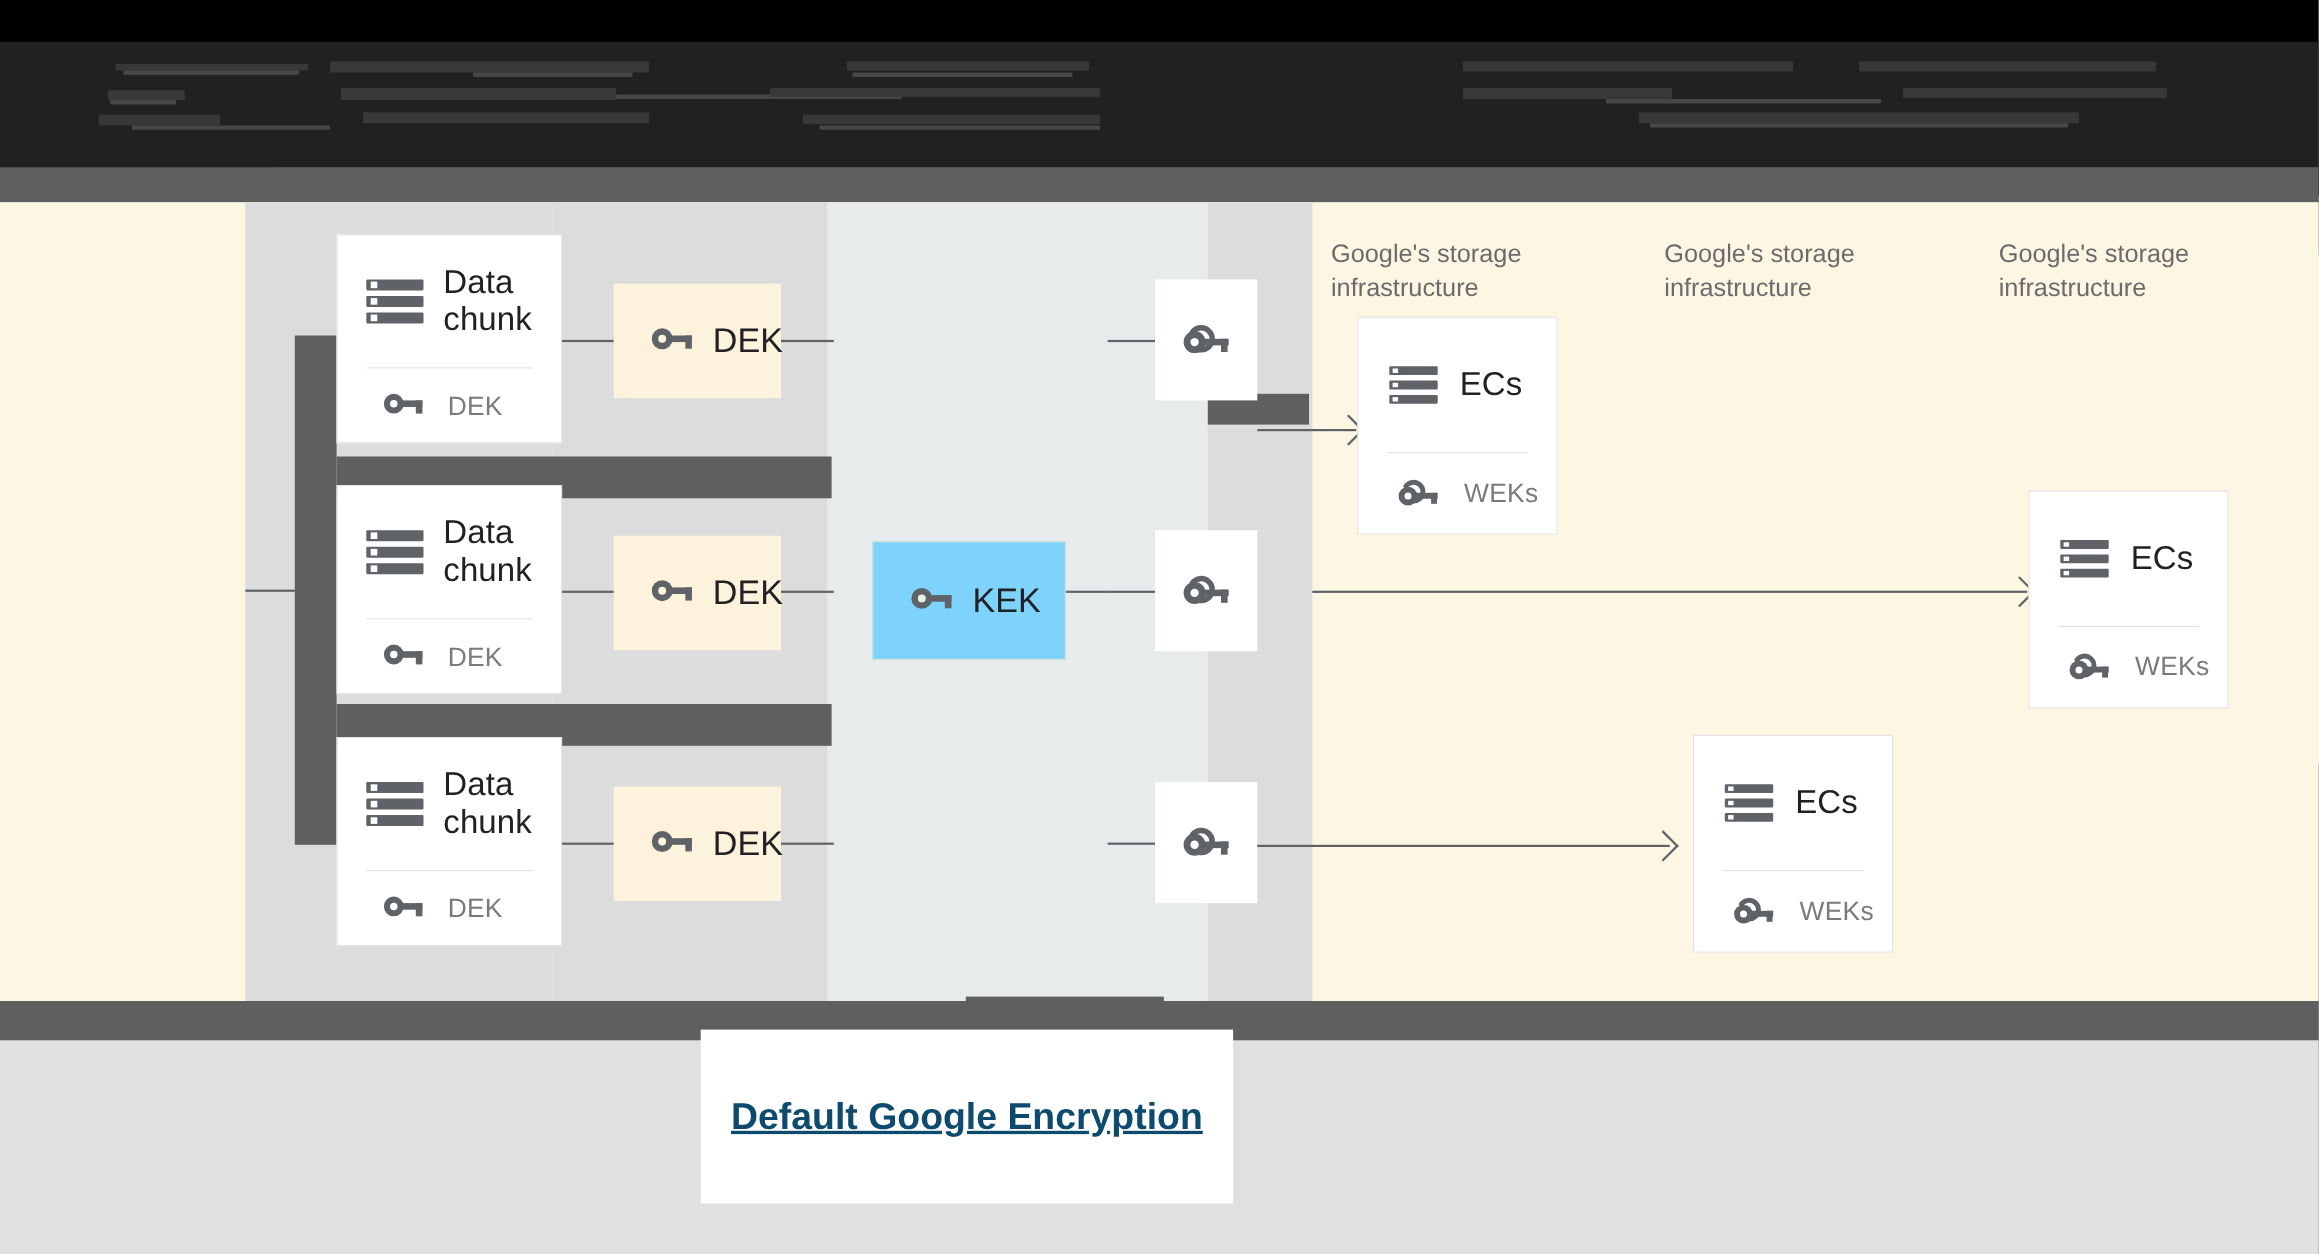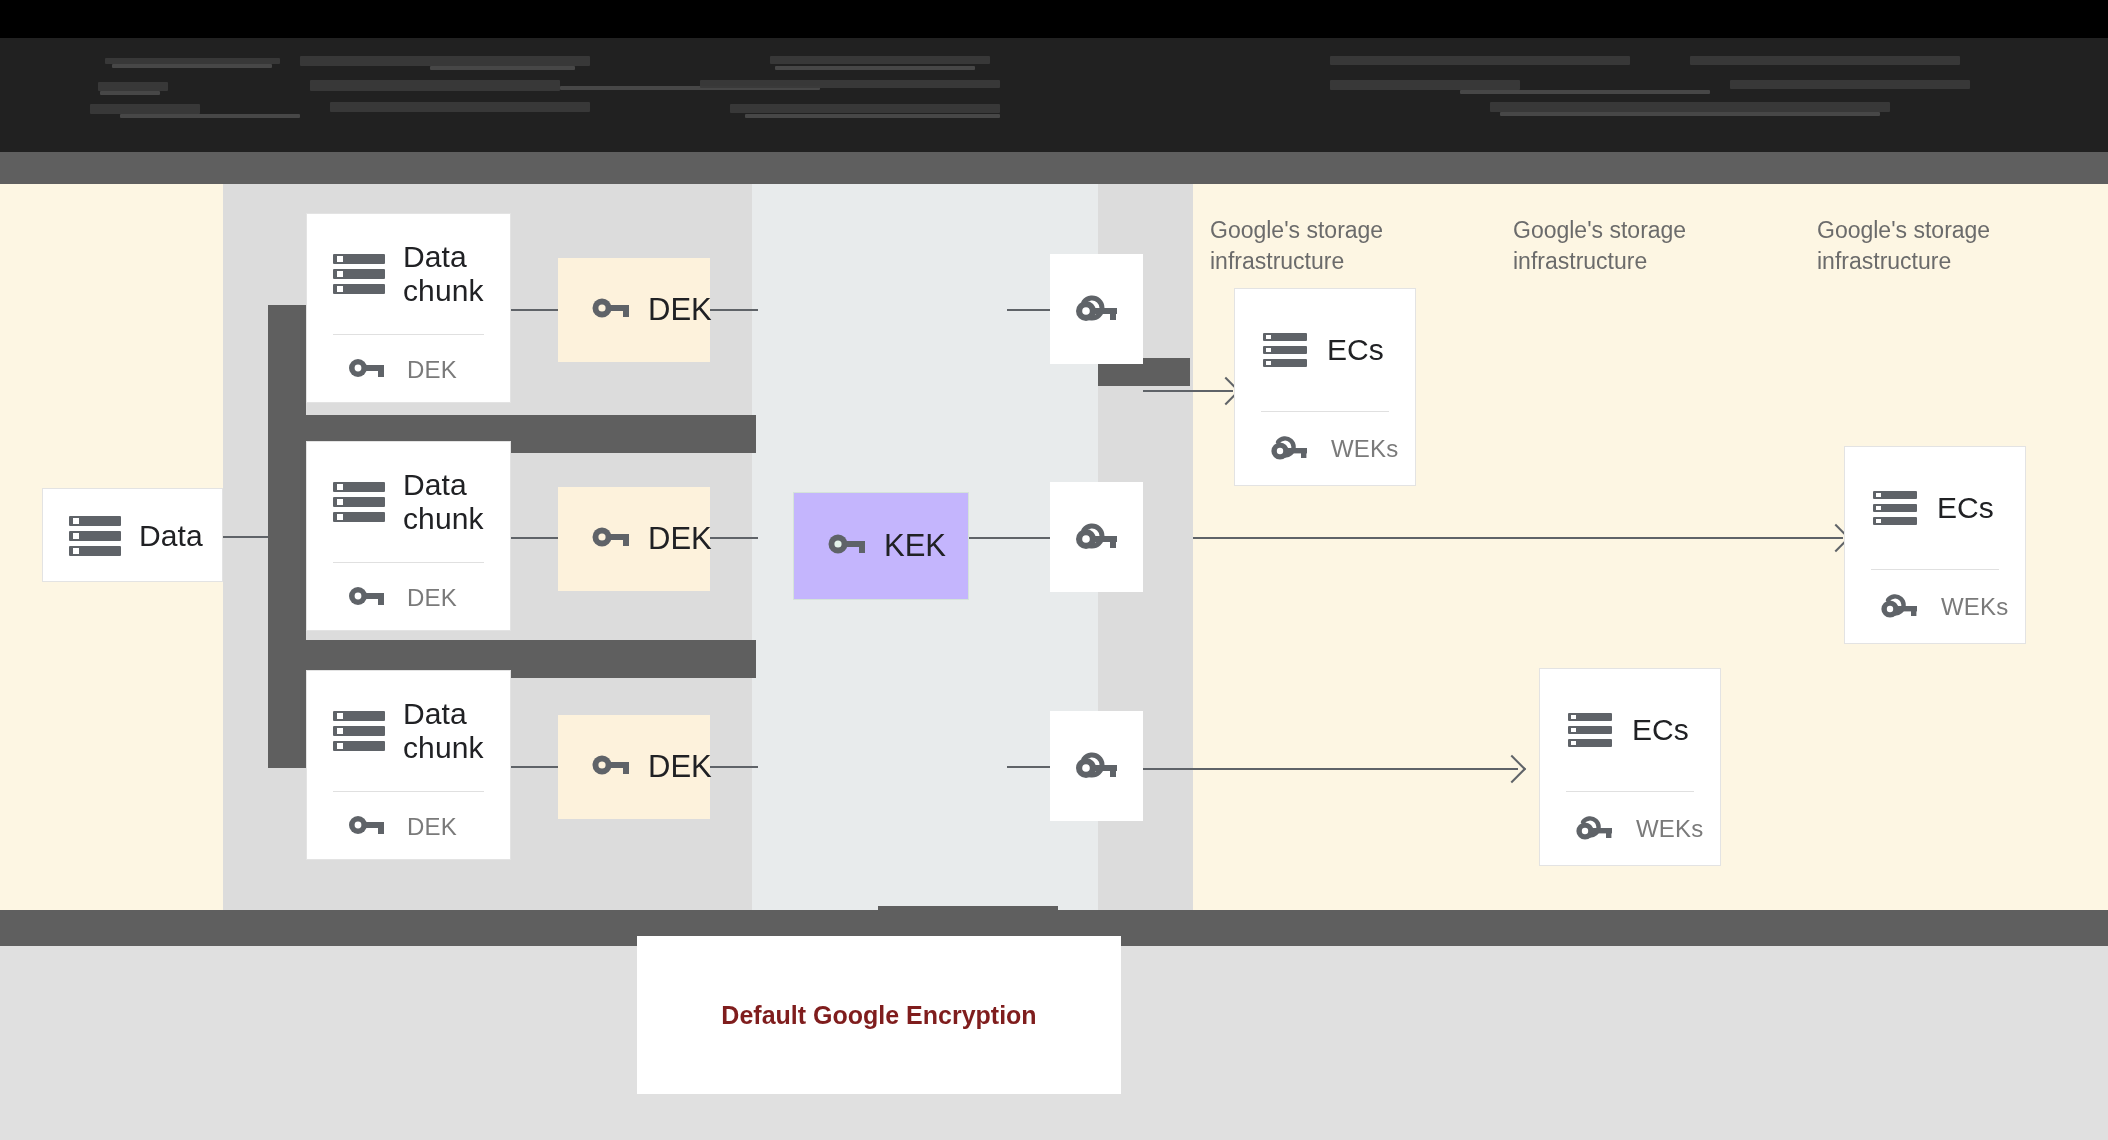--- a/index.html
+++ b/index.html
@@ -35,21 +35,21 @@
   
   .card{position:absolute;background:#fff;border:1px solid #e3e3e3;box-sizing:border-box;}
   .card-row{display:flex;align-items:center;gap:18px;padding:0 26px;}
   .card-title{font-size:30px;color:#202124;line-height:1.13;letter-spacing:.1px;}
   .card-sep{height:1px;background:#e0e0e0;margin:0 26px;}
   .card-sub{font-size:24px;color:#7a7a7a;letter-spacing:.2px;}
 
   .chip{position:absolute;box-sizing:border-box;display:flex;align-items:center;gap:18px;padding-left:34px;}
   .chip-label{font-size:31px;color:#202124;}
   .chip-dek{background:#fdf2dc;}
-  .chip-kek{background:#c4b5fd;border:1px solid #d5e3da;}
+  .chip-kek{background:#7dd3fc;border:1px solid #d5e3da;}
 
   .keycard{position:absolute;background:#fff;display:flex;align-items:center;justify-content:center;}
 
   
   .svr{width:52px;height:40px;flex:0 0 auto;}
   .svr i{display:block;height:10px;background:#5f6368;margin-bottom:5px;position:relative;border-radius:1px;}
   .svr i:last-child{margin-bottom:0;}
   .svr i:before{content:"";position:absolute;left:4px;top:2px;width:6px;height:6px;background:#fff;}
 
   .svr-sm{width:44px;height:34px;}
@@ -61,21 +61,21 @@
   
   .hline{position:absolute;height:2px;background:#5f6368;}
   .arrow-chev{position:absolute;width:18px;height:18px;border-top:2px solid #5f6368;border-right:2px solid #5f6368;transform:rotate(45deg);}
 
   
   .storlabel{position:absolute;font-size:23px;line-height:1.35;color:#6b6b6b;width:230px;}
 
   
   .caption{position:absolute;left:637px;top:936px;width:484px;height:158px;background:#fff;
            display:flex;flex-direction:column;align-items:center;justify-content:center;gap:26px;}
-  .cap-title{font-size:25px;font-weight:bold;color:#7f1d1d;}
+  .cap-title{font-size:34px;font-weight:bold;color:#0c4a6e;text-decoration:underline;}
   .cap-body{font-size:25px;color:#202124;text-align:center;line-height:1.42;}
   .cap-body b{font-weight:bold;}
 </style>
 </head>
 <body>
 
 <div id="stage">
 
   <div class="topdark">
     <div class="topdark-inner">
@@ -117,30 +117,20 @@
   <div class="colstrip" style="left:223px;top:184px;width:280px;height:726px;"></div>
   <div class="colstrip" style="left:503px;top:184px;width:249px;height:726px;"></div>
   <div class="colstrip" style="left:1098px;top:184px;width:95px;height:726px;"></div>
 
   <div class="tree-v"></div>
   <div class="tree-h" style="left:306px;top:415px;width:450px;"></div>
   <div class="tree-h" style="left:306px;top:640px;width:450px;"></div>
   <div class="nub"></div>
   <div class="nub2"></div>
 
-  <div class="card" style="left:42px;top:488px;width:181px;height:94px;">
-    <div class="card-row" style="height:94px;">
-      <span class="svr">
-          <i></i>
-          <i></i>
-          <i></i>
-        </span>
-      <span class="card-title">Data</span>
-    </div>
-  </div>
   <div class="hline" style="left:223px;top:536px;width:45px;"></div>
 
   <div class="card" style="left:306px;top:213px;width:205px;height:190px;">
     <div class="card-row" style="height:120px;align-items:center;">
       <span class="svr">
           <i></i>
           <i></i>
           <i></i>
         </span>
       <span class="card-title">Data chunk</span>

